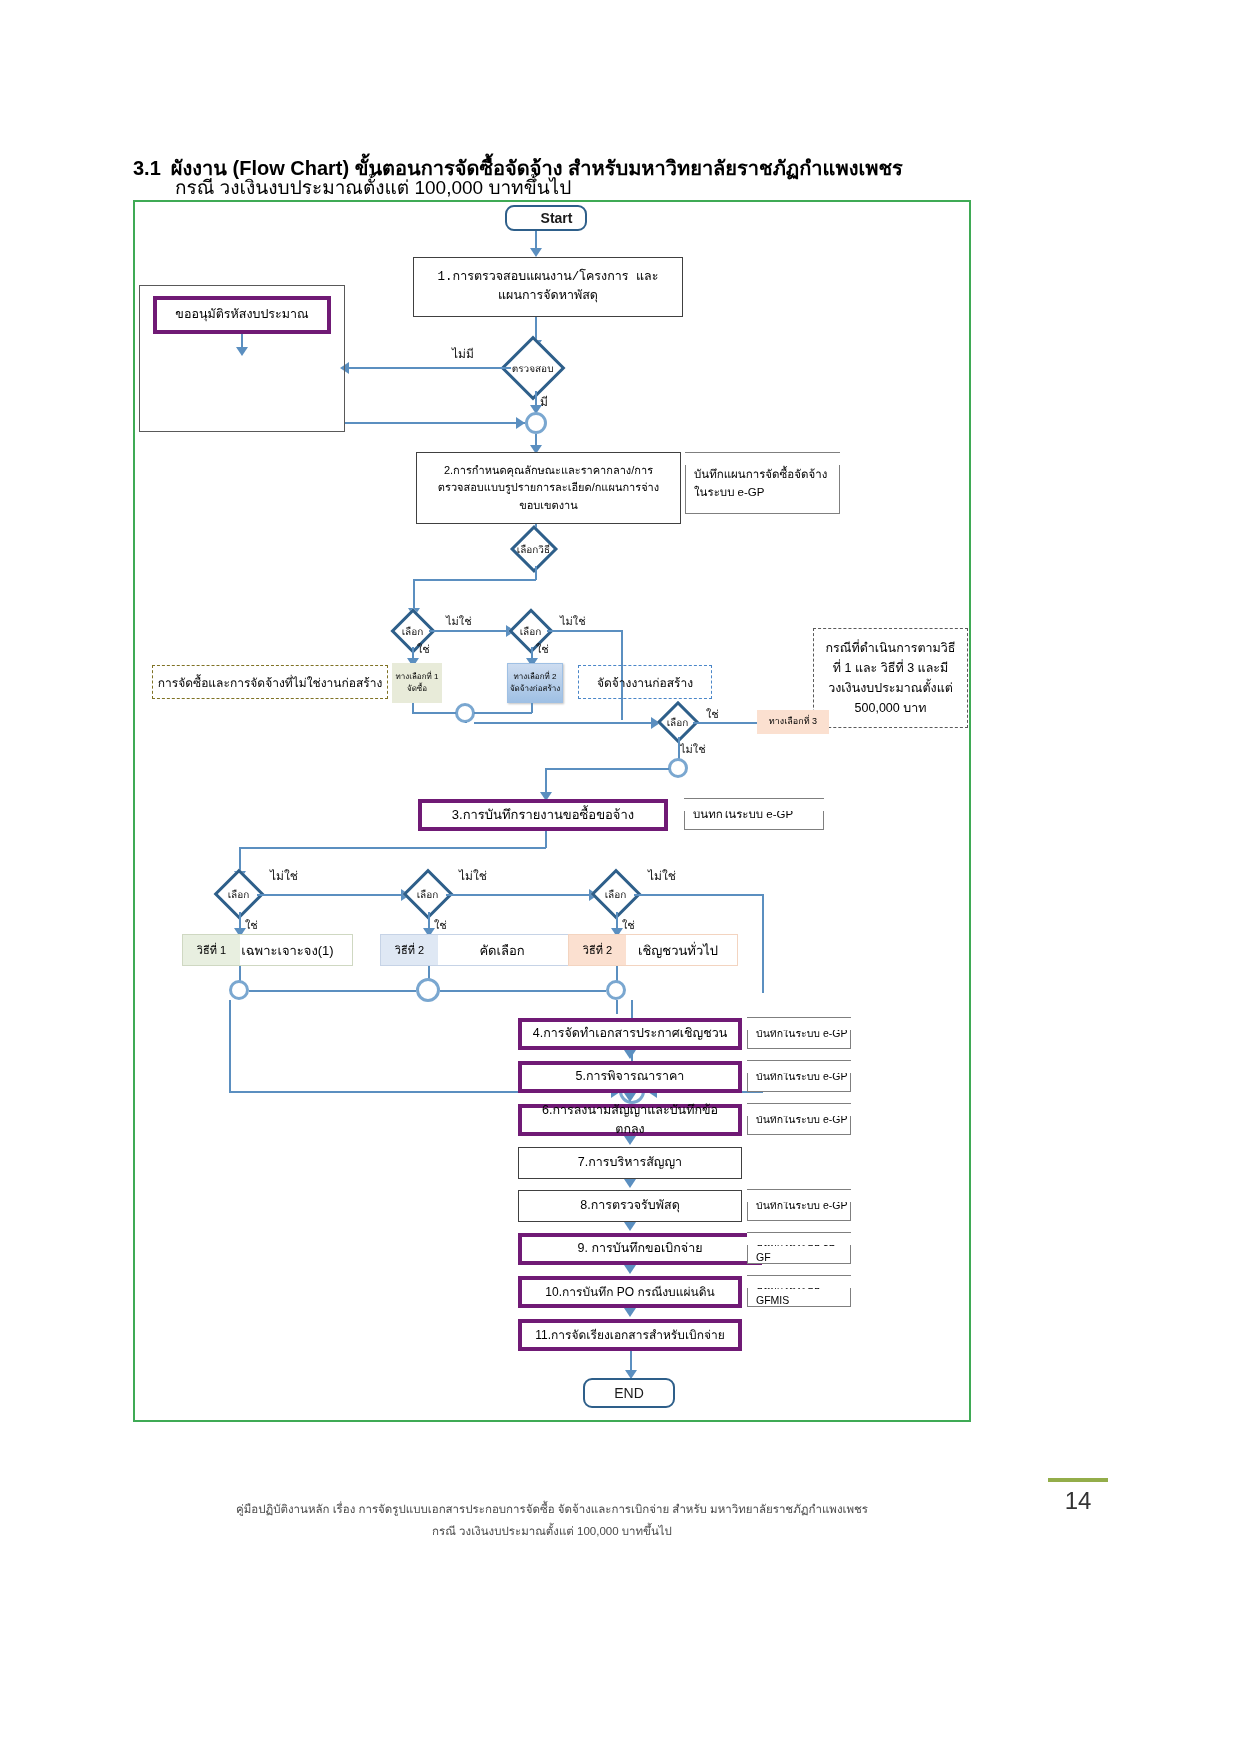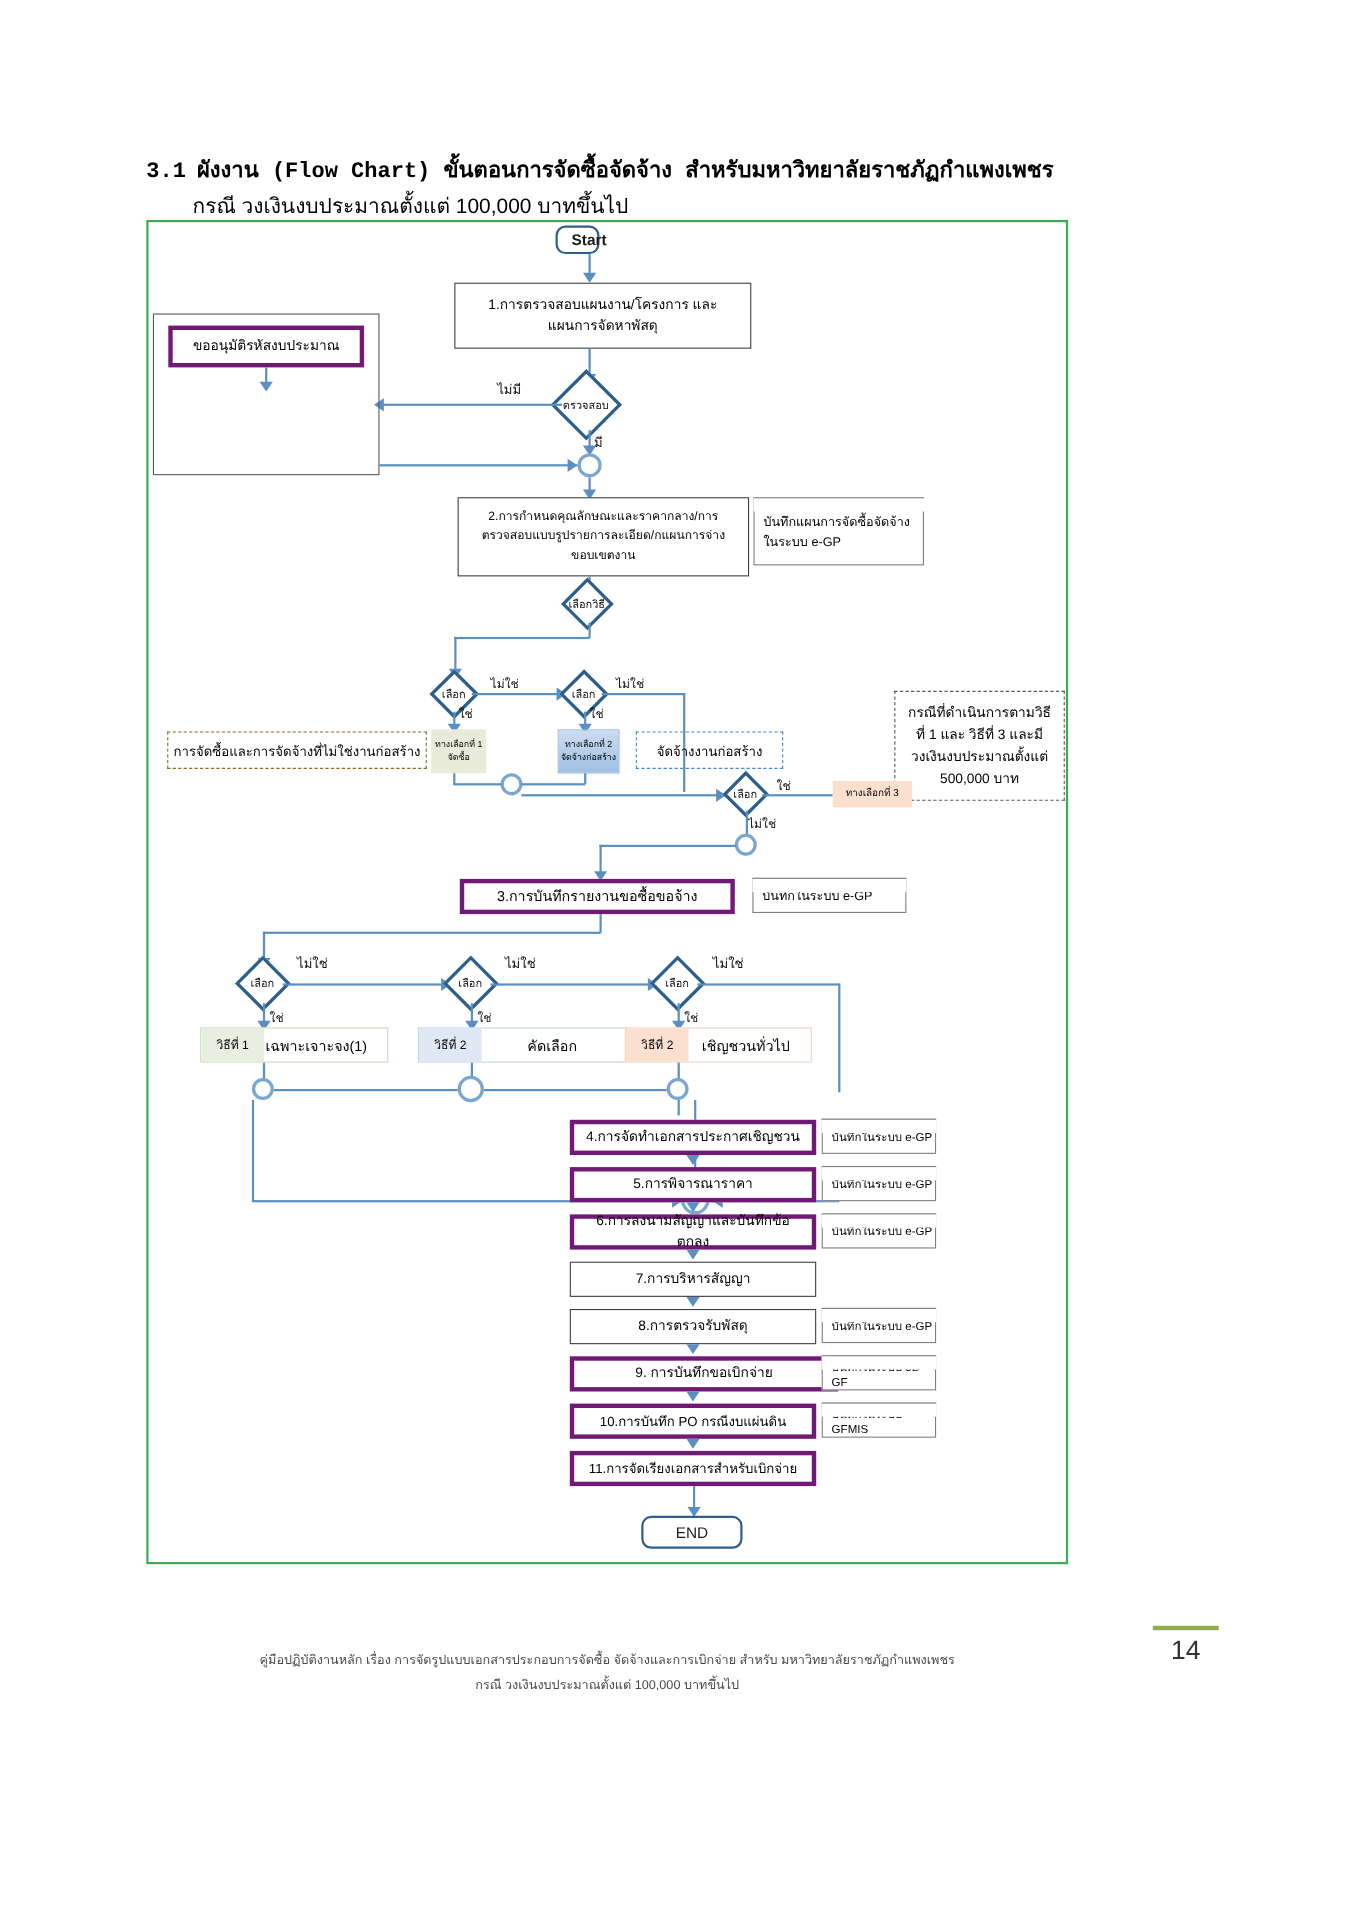--- a/index.html
+++ b/index.html
@@ -8,22 +8,22 @@
     background:#ffffff;
     font-family:"Liberation Sans","DejaVu Sans",sans-serif;
     color:#000;
     position:relative;
     overflow:hidden;
   }
   .page{position:absolute;left:0;top:0;width:1241px;height:1754px;}
 
   
   .h-title{
-    position:absolute;left:133px;top:138px;width:900px;
-    font-size:20px;font-weight:bold;letter-spacing:0px;white-space:nowrap;font-family:Liberation Mono, monospace;
+    position:absolute;left:133px;top:152px;width:900px;
+    font-size:20px;font-weight:bold;letter-spacing:0px;white-space:nowrap;
   }
   .h-title .num{margin-right:10px;}
   .h-sub{
     position:absolute;left:175px;top:172px;width:800px;
     font-size:19px;font-weight:normal;white-space:nowrap;
   }
 
   
   .frame{
     position:absolute;left:133px;top:200px;width:838px;height:1222px;
@@ -110,27 +110,27 @@
 
 <div class="page">
 
   <div class="h-title">
     <span class="num">3.1</span><span>ผังงาน (Flow Chart) ขั้นตอนการจัดซื้อจัดจ้าง สำหรับมหาวิทยาลัยราชภัฏกำแพงเพชร</span>
   </div>
   <div class="h-sub">กรณี วงเงินงบประมาณตั้งแต่ 100,000 บาทขึ้นไป</div>
 
   <div class="frame"></div>
 
-  <div class="node terminator" style="left:505px;top:205px;width:40px;height:26px;padding-left:21px;">
+  <div class="node terminator" style="left:505px;top:205px;width:82px;height:26px;padding-left:21px;">
     <span>Start</span>
   </div>
   <div class="ln v" style="left:535px;top:231px;height:19px;"></div>
   <div class="ar down" style="left:530px;top:248px;"></div>
 
-  <div class="node proc dark" style="left:413px;top:257px;width:270px;height:60px;flex-direction:column;">
+  <div class="node proc dark" style="left:413px;top:257px;width:270px;height:60px;flex-direction:column;font-family:Liberation Mono, monospace;">
     <div>1.การตรวจสอบแผนงาน/โครงการ และ</div>
     <div>แผนการจัดหาพัสดุ</div>
   </div>
   <div class="ln v" style="left:535px;top:317px;height:26px;"></div>
   <div class="ar down" style="left:530px;top:340px;"></div>
 
   <div class="node diamond" style="left:510px;top:345px;width:46px;height:46px;">
     <span>ตรวจสอบ</span>
   </div>
 

